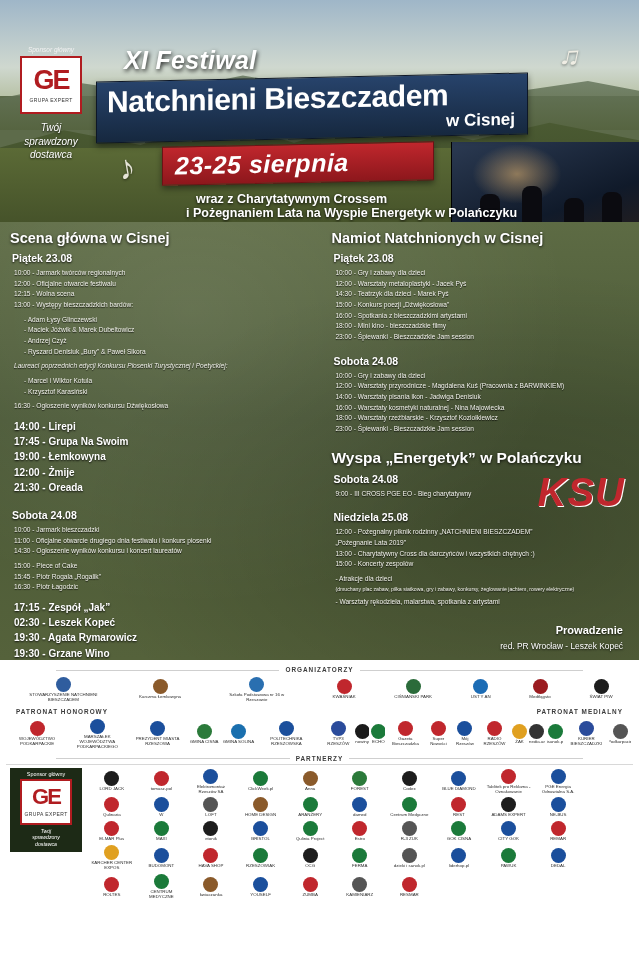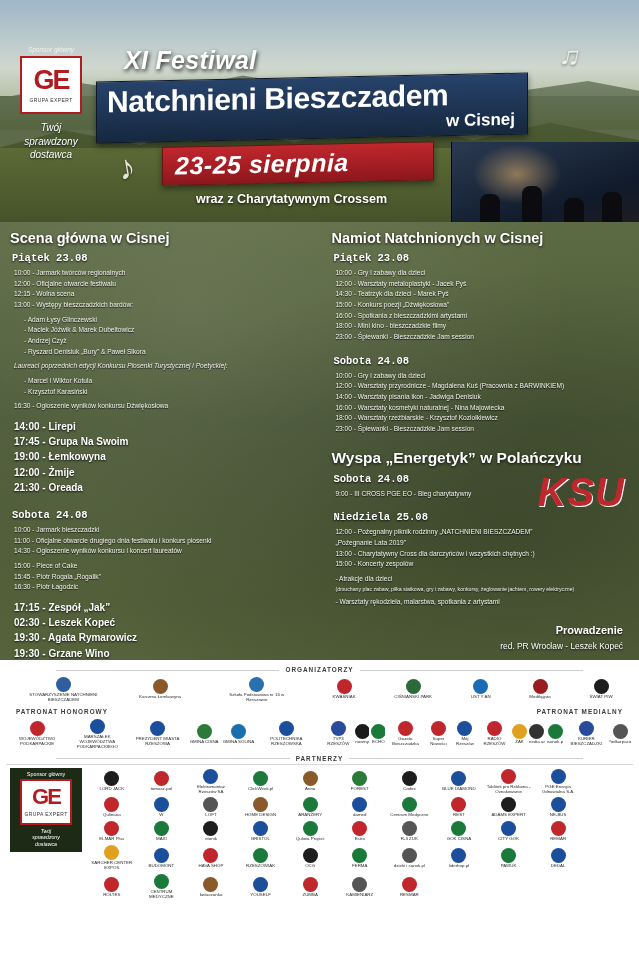--- a/index.html
+++ b/index.html
@@ -273,21 +273,20 @@
     text-shadow: 0 1px 3px rgba(0,0,0,.85);
     margin: 2px 0 6px 0;
   }
   .stage-title.big { font-size: 15.5px; margin-top: 14px; }
   .day-title {
     font-size: 10.5px;
     font-weight: bold;
     color: #ffffff;
     text-shadow: 0 1px 2px rgba(0,0,0,.85);
     margin: 5px 0 4px 2px;
-    font-family: Liberation Mono, monospace;
   }
   .row {
     font-size: 6.6px;
     line-height: 1.62;
     color: #f4f4ee;
     text-shadow: 0 1px 1px rgba(0,0,0,.8);
     margin-left: 4px;
     white-space: nowrap;
   }
   .row.indent { margin-left: 14px; }
@@ -445,20 +444,21 @@
     <div class="headline">
       <div class="h-xi">XI Festiwal</div>
       <div class="h-main-wrap">
         <div class="h-main">Natchnieni Bieszczadem</div>
         <div class="h-sub">w Cisnej</div>
       </div>
       <div class="h-date-wrap">
         <div class="h-date">23-25  sierpnia</div>
       </div>
       <div class="h-line1">wraz z Charytatywnym Crossem</div>
+      <div class="h-line2">i Pożegnaniem Lata na Wyspie Energetyk w Polańczyku</div>
     </div>
   </div>
 
   <div class="programme">
     <div class="ksu-text">KSU</div>
     <div class="cols">
 
       <div class="col left">
         <div class="stage-title">Scena główna w Cisnej</div>
 

